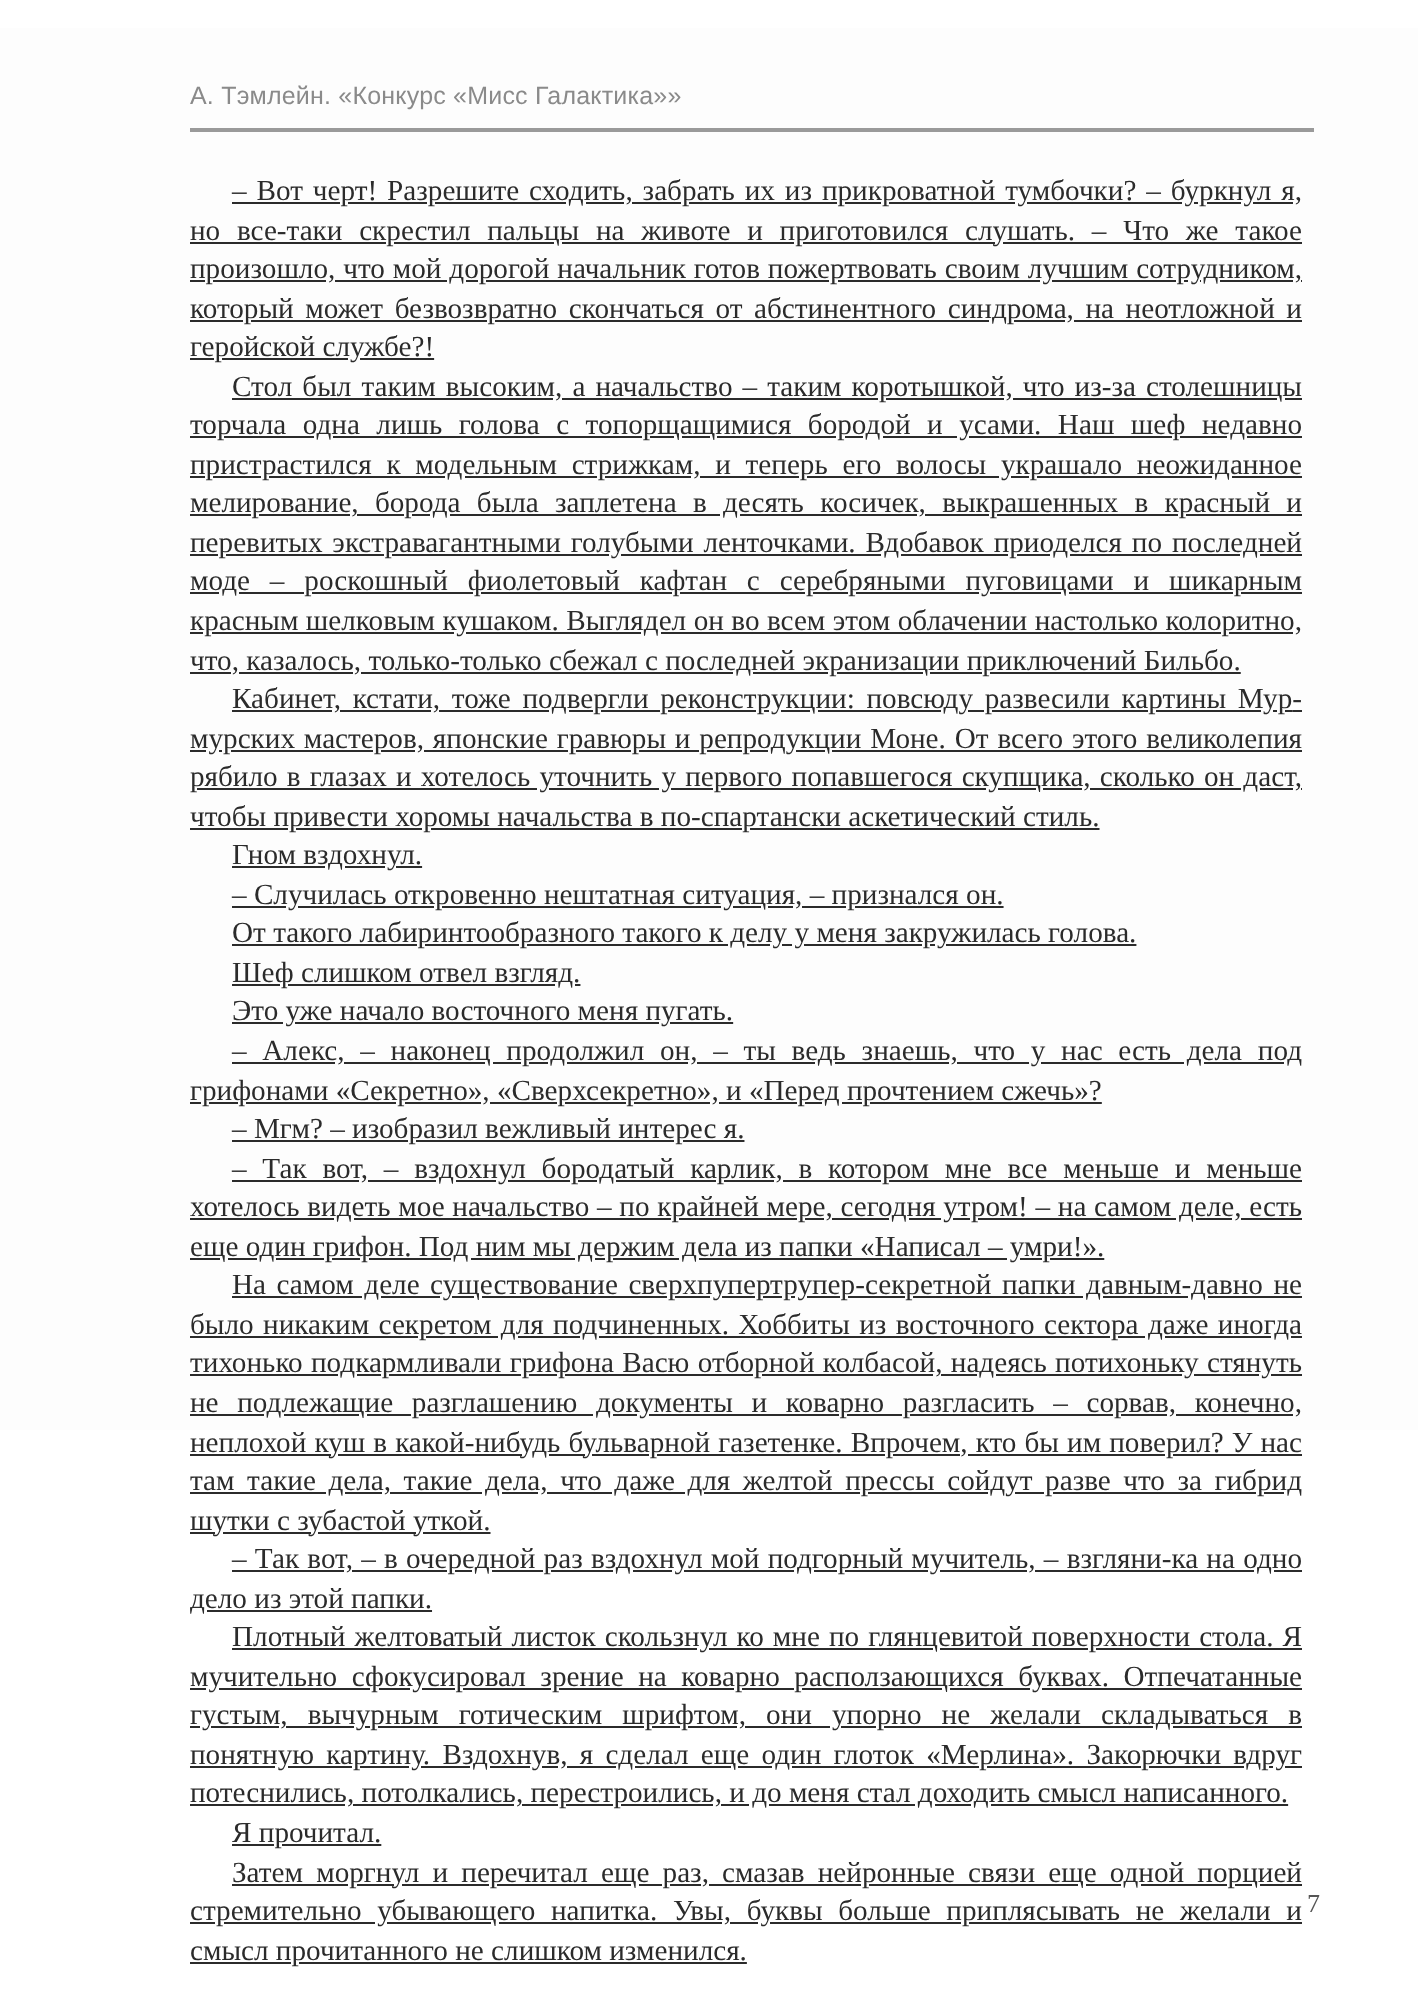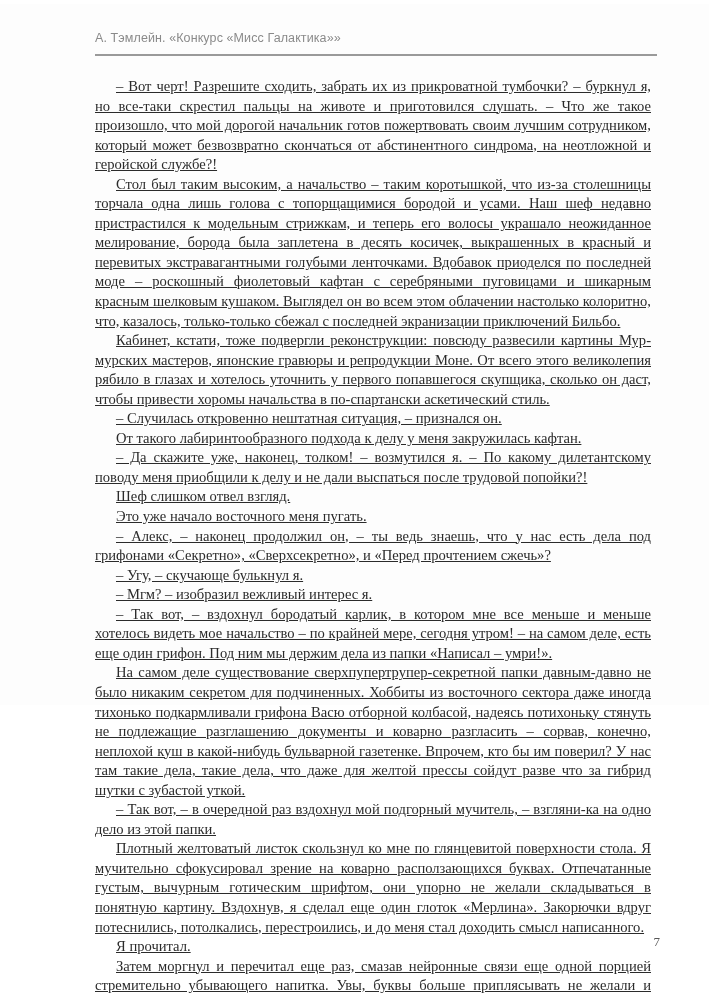--- a/index.html
+++ b/index.html
@@ -1,17 +1,17 @@
 <!DOCTYPE html>
 <html><head>
   <meta charset="utf-8">
   <style>
     html, body { margin: 0; padding: 0; background: #ffffff; }
     body { width: 709px; height: 1001px; position: relative; overflow: hidden; }
-    .page { position: absolute; left: 0; top: 4px; width: 709px; height: 701px; background: #fdfdfd; }
+    .page { position: absolute; left: 0; top: 14px; width: 709px; height: 701px; background: #fdfdfd; }
     .running-head {
       position: absolute; left: 95px; top: 27px; width: 560px;
       font-family: "Liberation Sans", sans-serif; font-size: 12.5px; color: #8a8a8a;
       letter-spacing: 0.1px;
     }
     .rule { position: absolute; left: 95px; top: 50px; width: 562px; height: 1.5px; background: #9a9a9a; }
     .body-text {
       position: absolute; left: 95px; top: 73px; width: 556px;
       font-family: "Liberation Serif", serif; font-size: 14.6px; line-height: 19.55px;
       color: #2b2b2b; text-align: justify; hyphens: manual;
@@ -26,27 +26,26 @@
 <body>
 
 <div class="page">
   <div class="running-head">А.  Тэмлейн.  «Конкурс «Мисс Галактика»»</div>
   <div class="rule"></div>
 
   <div class="body-text">
     <p>– Вот черт! Разрешите сходить, забрать их из прикроватной тумбочки? – буркнул я, но все-таки скрестил пальцы на животе и приготовился слушать. – Что же такое произошло, что мой дорогой начальник готов пожертвовать своим лучшим сотрудником, который может безвозвратно скончаться от абстинентного синдрома, на неотложной и геройской службе?!</p>
     <p>Стол был таким высоким, а начальство – таким коротышкой, что из-за столешницы тор­чала одна лишь голова с топорщащимися бородой и усами. Наш шеф недавно пристрастился к модельным стрижкам, и теперь его волосы украшало неожиданное мелирование, борода была заплетена в десять косичек, выкрашенных в красный и перевитых экстравагантными голубыми ленточками. Вдобавок приоделся по последней моде – роскошный фиолетовый кафтан с серебряными пуговицами и шикарным красным шелковым кушаком. Выглядел он во всем этом облачении настолько колоритно, что, казалось, только-только сбежал с послед­ней экранизации приключений Бильбо.</p>
     <p>Кабинет, кстати, тоже подвергли реконструкции: повсюду развесили картины Мур­мурских мастеров, японские гравюры и репродукции Моне. От всего этого великолепия рябило в глазах и хотелось уточнить у первого попавшегося скупщика, сколько он даст, чтобы привести хоромы начальства в по-спартански аскетический стиль.</p>
+    <p>Гном вздохнул.</p>
     <p>– Случилась откровенно нештатная ситуация, – признался он.</p>
-    <p>От такого лабиринтообразного подхода к делу у меня закружилась кафтан.</p>
-    <p>– Да скажите уже, наконец, толком! – возмутился я. – По какому дилетантскому поводу меня приобщили к делу и не дали выспаться после трудовой попойки?!</p>
+    <p>От такого лабиринтообразного такого к делу у меня закружилась голова.</p>
     <p>Шеф слишком отвел взгляд.</p>
     <p>Это уже начало восточного меня пугать.</p>
     <p>– Алекс, – наконец продолжил он, – ты ведь знаешь, что у нас есть дела под грифонами «Секретно», «Сверхсекретно», и «Перед прочтением сжечь»?</p>
-    <p>– Угу, – скучающе булькнул я.</p>
     <p>– Мгм? – изобразил вежливый интерес я.</p>
     <p>– Так вот, – вздохнул бородатый карлик, в котором мне все меньше и меньше хотелось видеть мое начальство – по крайней мере, сегодня утром! – на самом деле, есть еще один грифон. Под ним мы держим дела из папки «Написал – умри!».</p>
     <p>На самом деле существование сверхпупертрупер-секретной папки давным-давно не было никаким секретом для подчиненных. Хоббиты из восточного сектора даже иногда тихонько подкармливали грифона Васю отборной колбасой, надеясь потихоньку стянуть не подлежащие разглашению документы и коварно разгласить – сорвав, конечно, неплохой куш в какой-нибудь бульварной газетенке. Впрочем, кто бы им поверил? У нас там такие дела, такие дела, что даже для желтой прессы сойдут разве что за гибрид шутки с зубастой уткой.</p>
     <p>– Так вот, – в очередной раз вздохнул мой подгорный мучитель, – взгляни-ка на одно дело из этой папки.</p>
     <p>Плотный желтоватый листок скользнул ко мне по глянцевитой поверхности стола. Я мучительно сфокусировал зрение на коварно расползающихся буквах. Отпечатанные густым, вычурным готическим шрифтом, они упорно не желали складываться в понятную картину. Вздохнув, я сделал еще один глоток «Мерлина». Закорючки вдруг потеснились, потолкались, перестроились, и до меня стал доходить смысл написанного.</p>
     <p>Я прочитал.</p>
     <p>Затем моргнул и перечитал еще раз, смазав нейронные связи еще одной порцией стре­мительно убывающего напитка. Увы, буквы больше приплясывать не желали и смысл про­читанного не слишком изменился.</p>
 
   </div>
 

